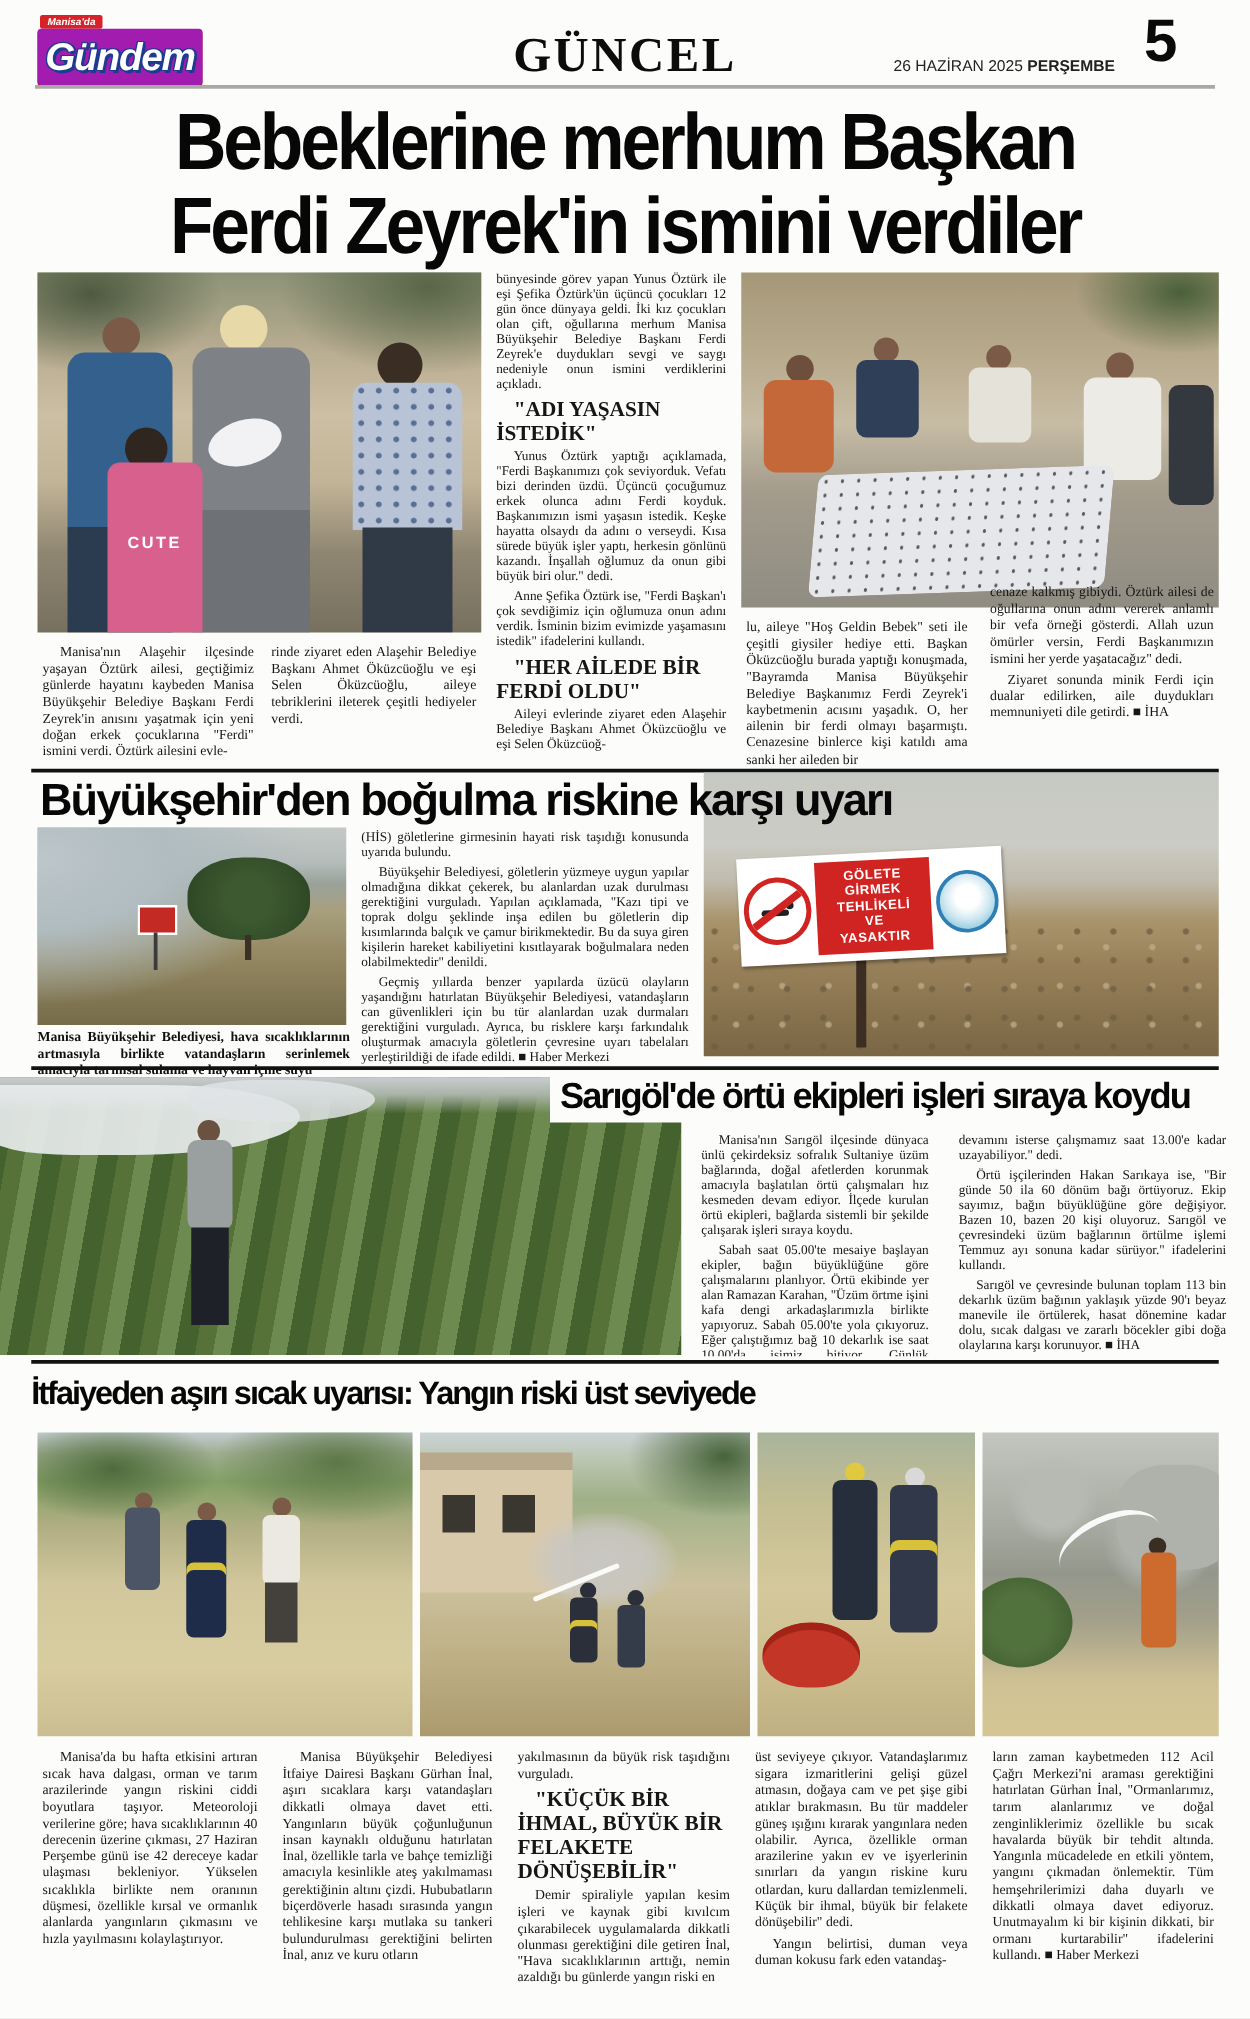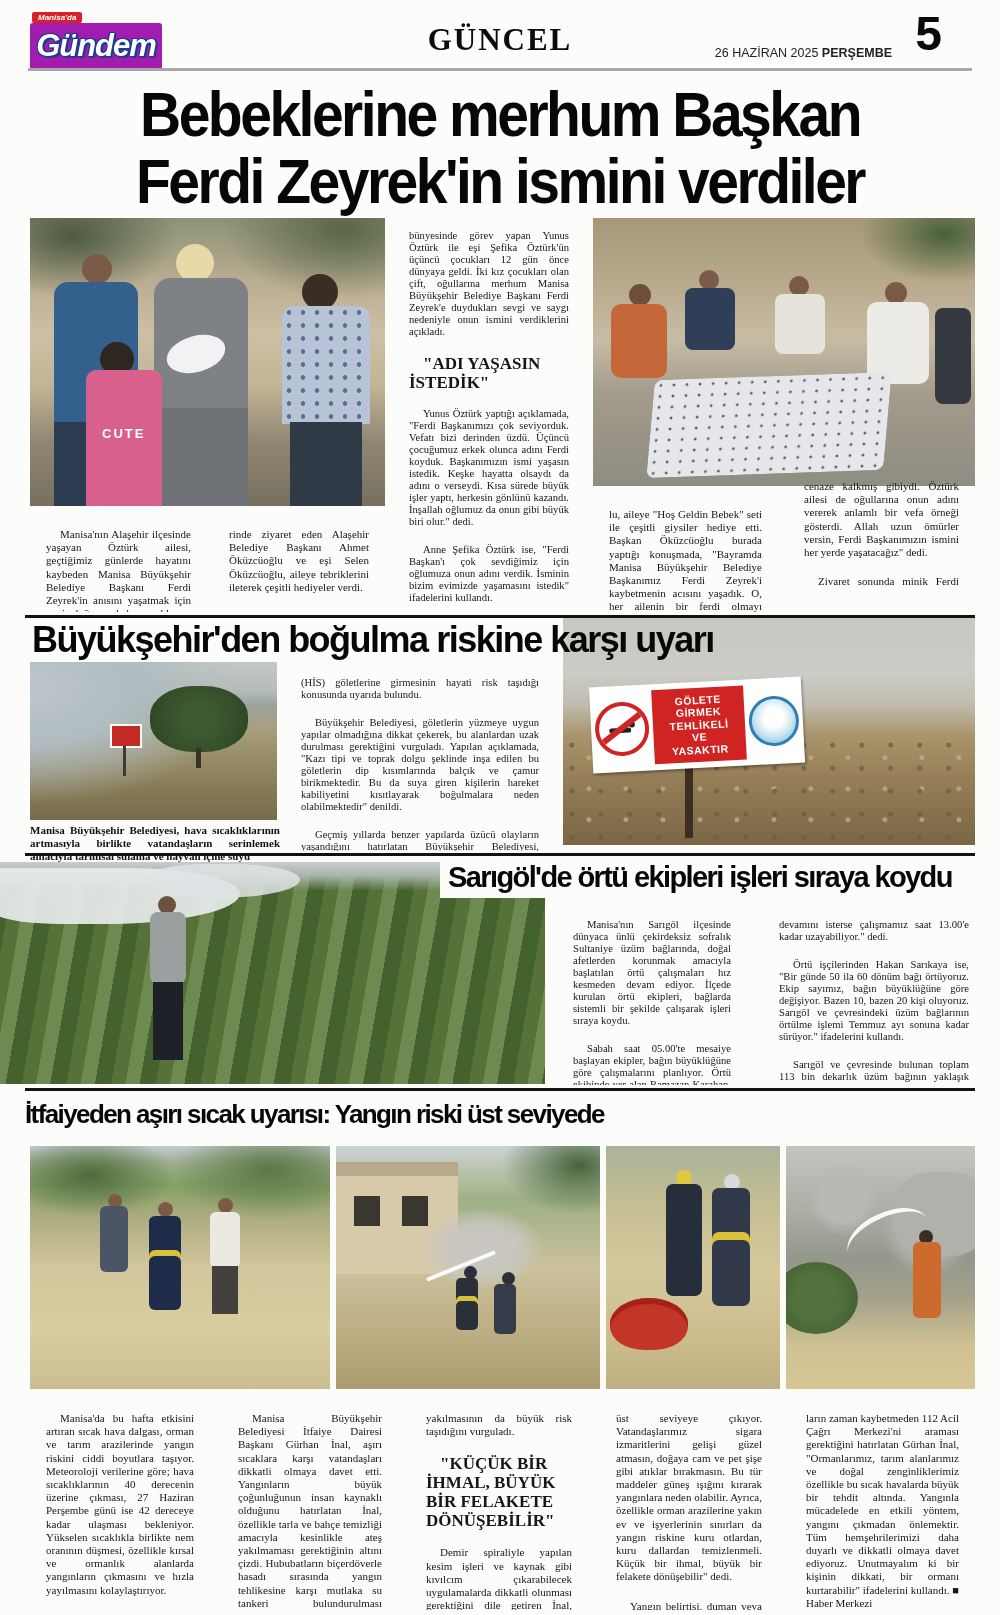--- a/index.html
+++ b/index.html
@@ -10,37 +10,37 @@
   .logo{left:30px;top:12px;width:132px;height:56px;}
   .logo-main{position:absolute;left:0;top:11px;width:132px;height:45px;background:#a21caf;
              border-radius:3px;display:flex;align-items:center;justify-content:center;box-shadow:0 1px 0 #9e1b20;}
   .logo-title{font-family:"Liberation Sans",sans-serif;font-style:italic;font-weight:800;font-size:31px;
               color:#fff;letter-spacing:-1px;
               text-shadow:2px 2px 0 #1d3c8f,-1px -1px 0 #1d3c8f,1px -1px 0 #1d3c8f,-1px 1px 0 #1d3c8f,2px 0 0 #1d3c8f;}
   .logo-tab{position:absolute;left:2px;top:0;background:#d6232a;color:#fff;
             font:italic 700 8px/11px "Liberation Sans",sans-serif;padding:0 6px;border-radius:2px;}
   .logo-strip{position:absolute;left:74px;top:13px;width:54px;height:8px;background:#b41d22;border-radius:1px;}
   .section-title{left:0;top:22px;width:1000px;text-align:center;font-family:"Liberation Serif",serif;
-                 font-weight:700;font-size:31px;letter-spacing:2px;color:#0c0c0c;}
+                 font-weight:700;font-size:39px;letter-spacing:2px;color:#0c0c0c;}
   .dateline{right:108px;top:46px;font-family:"Liberation Sans",sans-serif;font-size:12.5px;color:#222;}
   .dateline .day{font-weight:800;}
   .pagenum{right:58px;top:6px;font-family:"Liberation Sans",sans-serif;font-weight:700;font-size:48px;color:#0a0a0a;}
   .header-rule{left:28px;top:68px;width:944px;height:3px;background:#a8a8a8;}
   
   .hl{font-family:"Liberation Sans",sans-serif;font-weight:800;color:#070707;}
   .h1{left:25px;top:80px;width:950px;font-size:57px;line-height:60px;letter-spacing:-2.5px;
       text-align:center;transform:scaleY(1.12);transform-origin:top center;}
   .h2{left:32px;top:620px;width:730px;font-size:36px;line-height:40px;letter-spacing:-1.5px;z-index:5;}
   .h3{left:440px;top:856px;width:552px;font-size:29px;line-height:42px;letter-spacing:-1.6px;
       background:#fcfcfa;z-index:5;padding-left:8px;}
   .h4{left:25px;top:1094px;width:950px;font-size:26px;line-height:40px;letter-spacing:-1.6px;}
   .divider{left:25px;width:950px;height:3px;background:#121212;}
   
   .col{font-size:11px;line-height:13.2px;text-align:justify;color:#161616;overflow:hidden;}
-  .col p{margin:16px;text-indent:14px;}
+  .col p{margin:4px;text-indent:14px;}
   .col p.cont{text-indent:0;}
   .tight{font-size:10.6px;line-height:12px;}
   .sub{font-weight:700;font-size:17px;line-height:19px;margin:7px 0 5px;text-indent:0;text-align:left;}
   .caption{font-weight:700;font-size:11px;line-height:12.8px;text-align:justify;color:#111;}
   
   .photo{position:absolute;overflow:hidden;background:#cfcfc8;}
   .ph1{left:30px;top:218px;width:355px;height:288px;
        background:radial-gradient(ellipse 150px 90px at 12% 6%,#4e5a40 0%,rgba(78,90,64,0) 70%),
                   radial-gradient(ellipse 170px 100px at 88% 4%,#5a6648 0%,rgba(90,102,72,0) 70%),
                   linear-gradient(180deg,#8d9377 0%,#b9ad92 22%,#cdbfa3 40%,#c2b497 58%,#8f8672 78%,#77705e 100%);}

